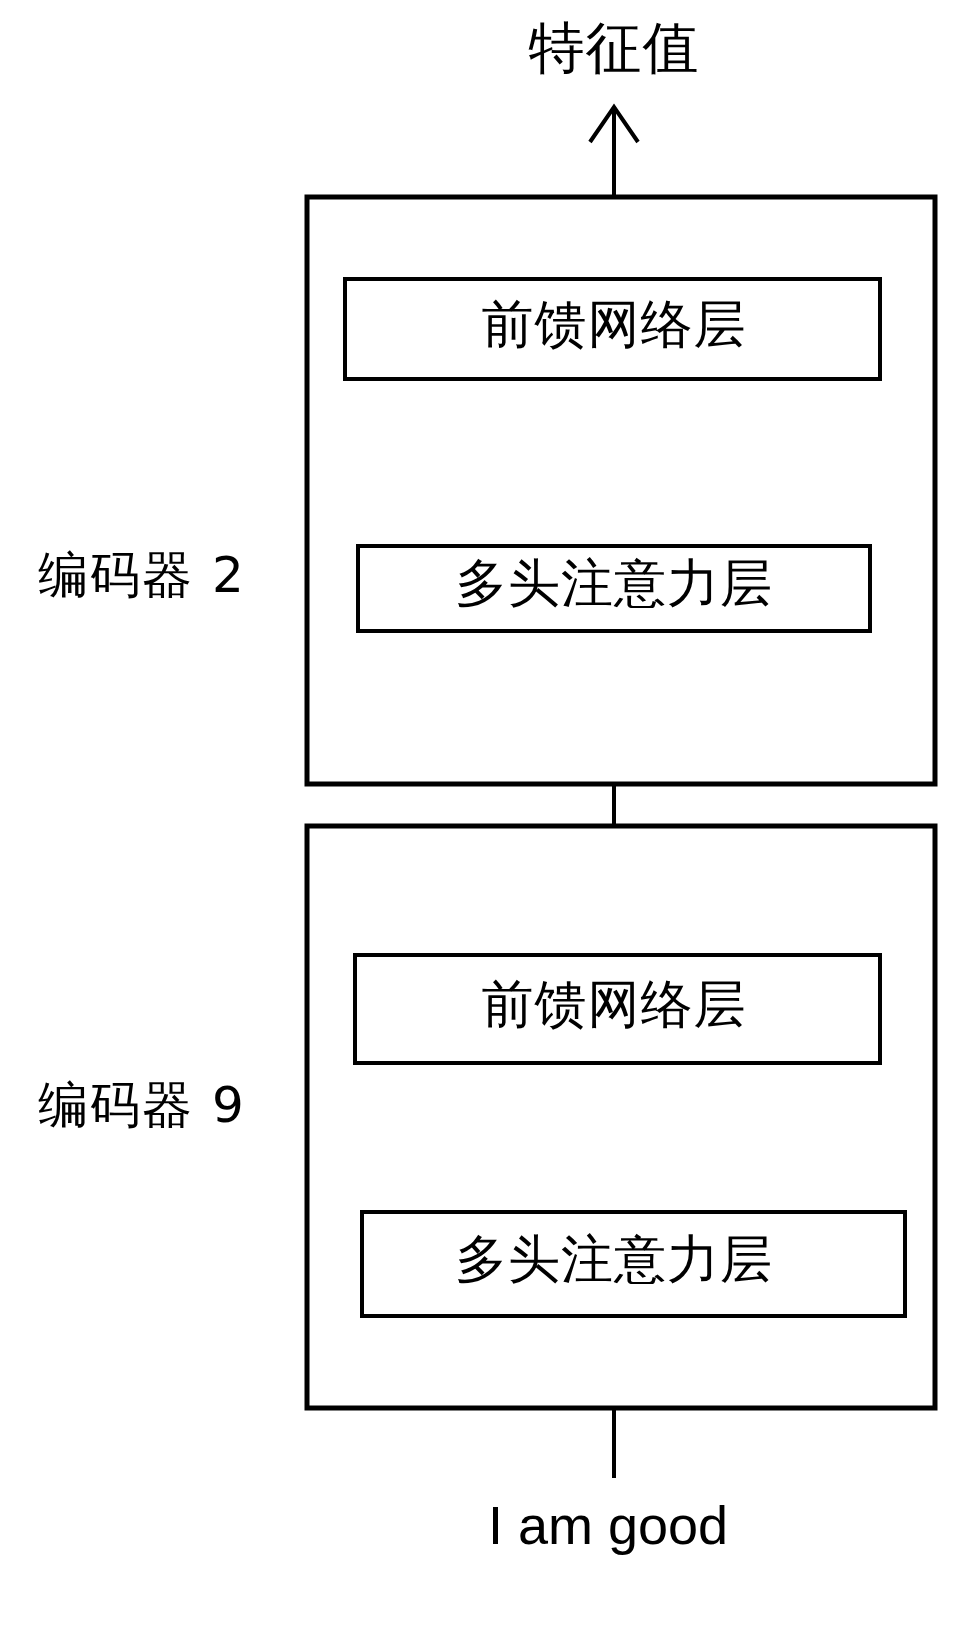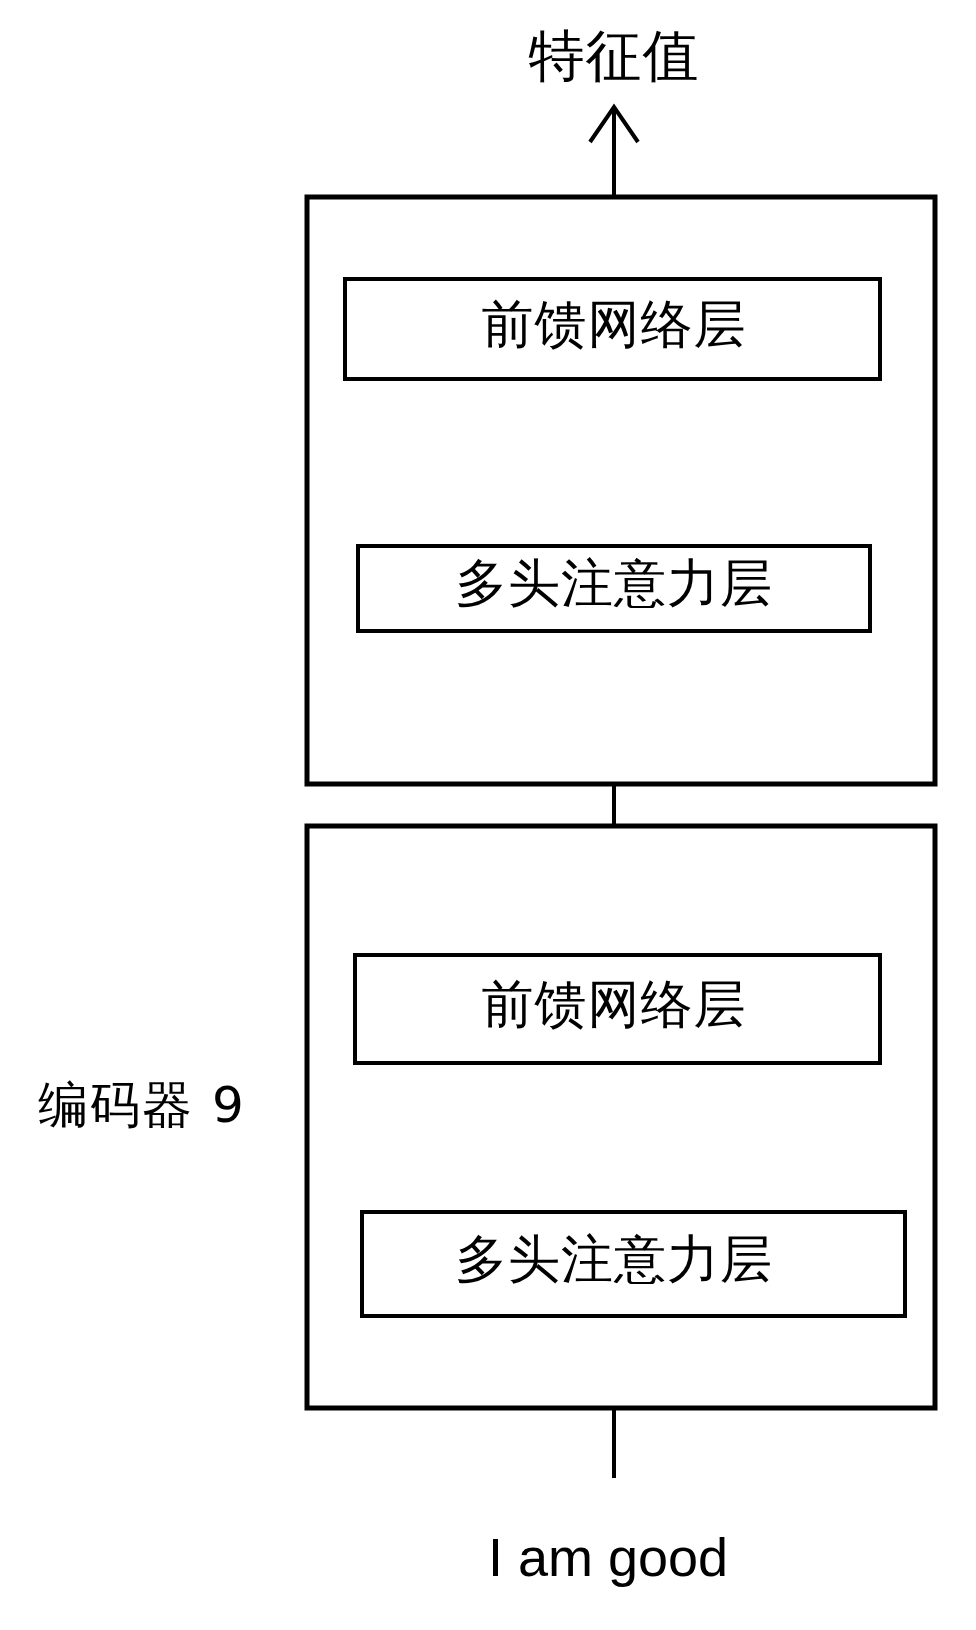--- a/index.html
+++ b/index.html
@@ -58,27 +58,25 @@
     letter-spacing: 1px;
     font-family: Liberation Mono, monospace;
   }
   .encoder-label {
     font-size: 50px;
     letter-spacing: 2px;
   }
   .io-label {
     font-size: 56px;
     letter-spacing: 1px;
-    margin-top: 8px;
   }
   .io-label-en {
     font-size: 54px;
     letter-spacing: 0px;
     font-family: "Liberation Sans", sans-serif;
-    margin-top: 32px;
   }
   .centered {
     transform: translateX(-50%);
     text-align: center;
   }
 </style>
 </head>
 <body>
 
 <div id="diagram-root">
@@ -107,20 +105,21 @@
     <rect class="box-rect inner-rect" x="358" y="546" width="512" height="85"></rect>
 
     <rect class="box-rect outer-rect" x="307" y="826" width="628" height="582"></rect>
 
     <rect class="box-rect inner-rect" x="355" y="955" width="525" height="108"></rect>
     <rect class="box-rect inner-rect" x="362" y="1212" width="543" height="104"></rect>
   </svg>
 
   <div class="txt io-label centered" style="left:614px; top:20px;">特征值</div>
 
+  <div class="txt encoder-label" style="left:38px; top:550px;">编码器 2</div>
 
   <div class="txt box-label centered" style="left:614px; top:303px;">前馈网络层</div>
 
   <div class="txt box-label centered" style="left:614px; top:562px;">多头注意力层</div>
 
   <div class="txt encoder-label" style="left:38px; top:1080px;">编码器 9</div>
 
   <div class="txt box-label centered" style="left:614px; top:983px;">前馈网络层</div>
 
   <div class="txt box-label centered" style="left:614px; top:1238px;">多头注意力层</div>

